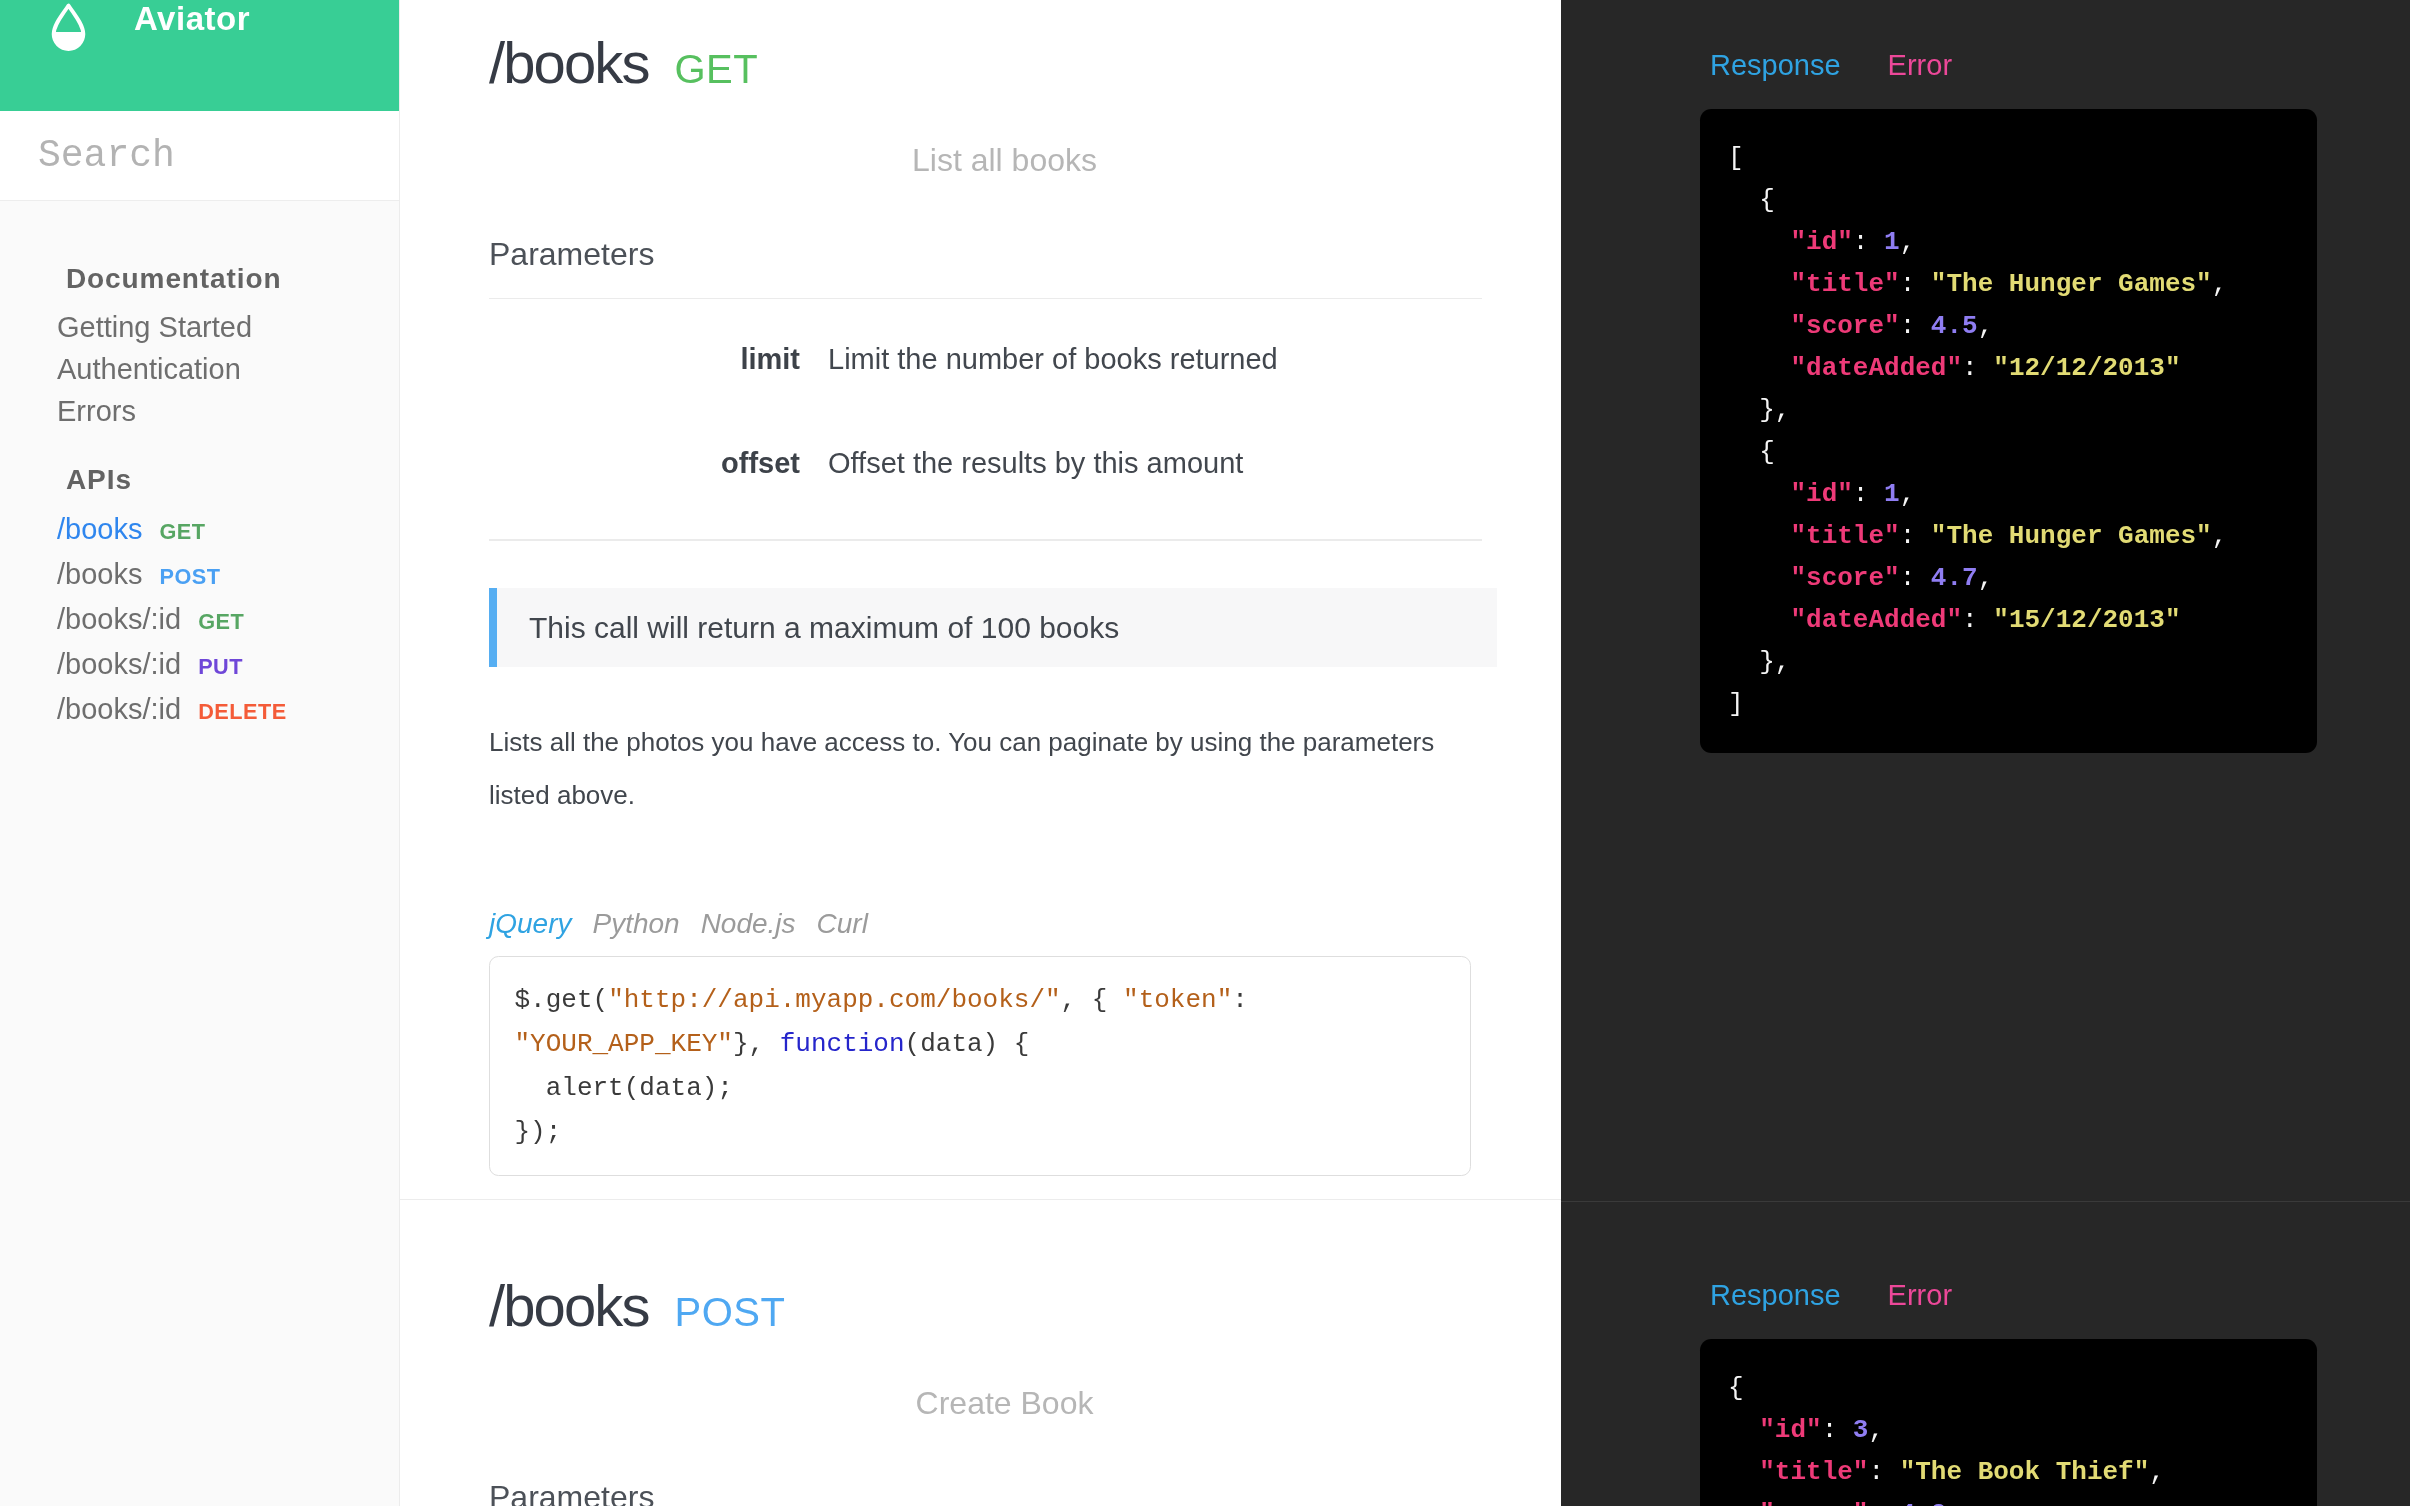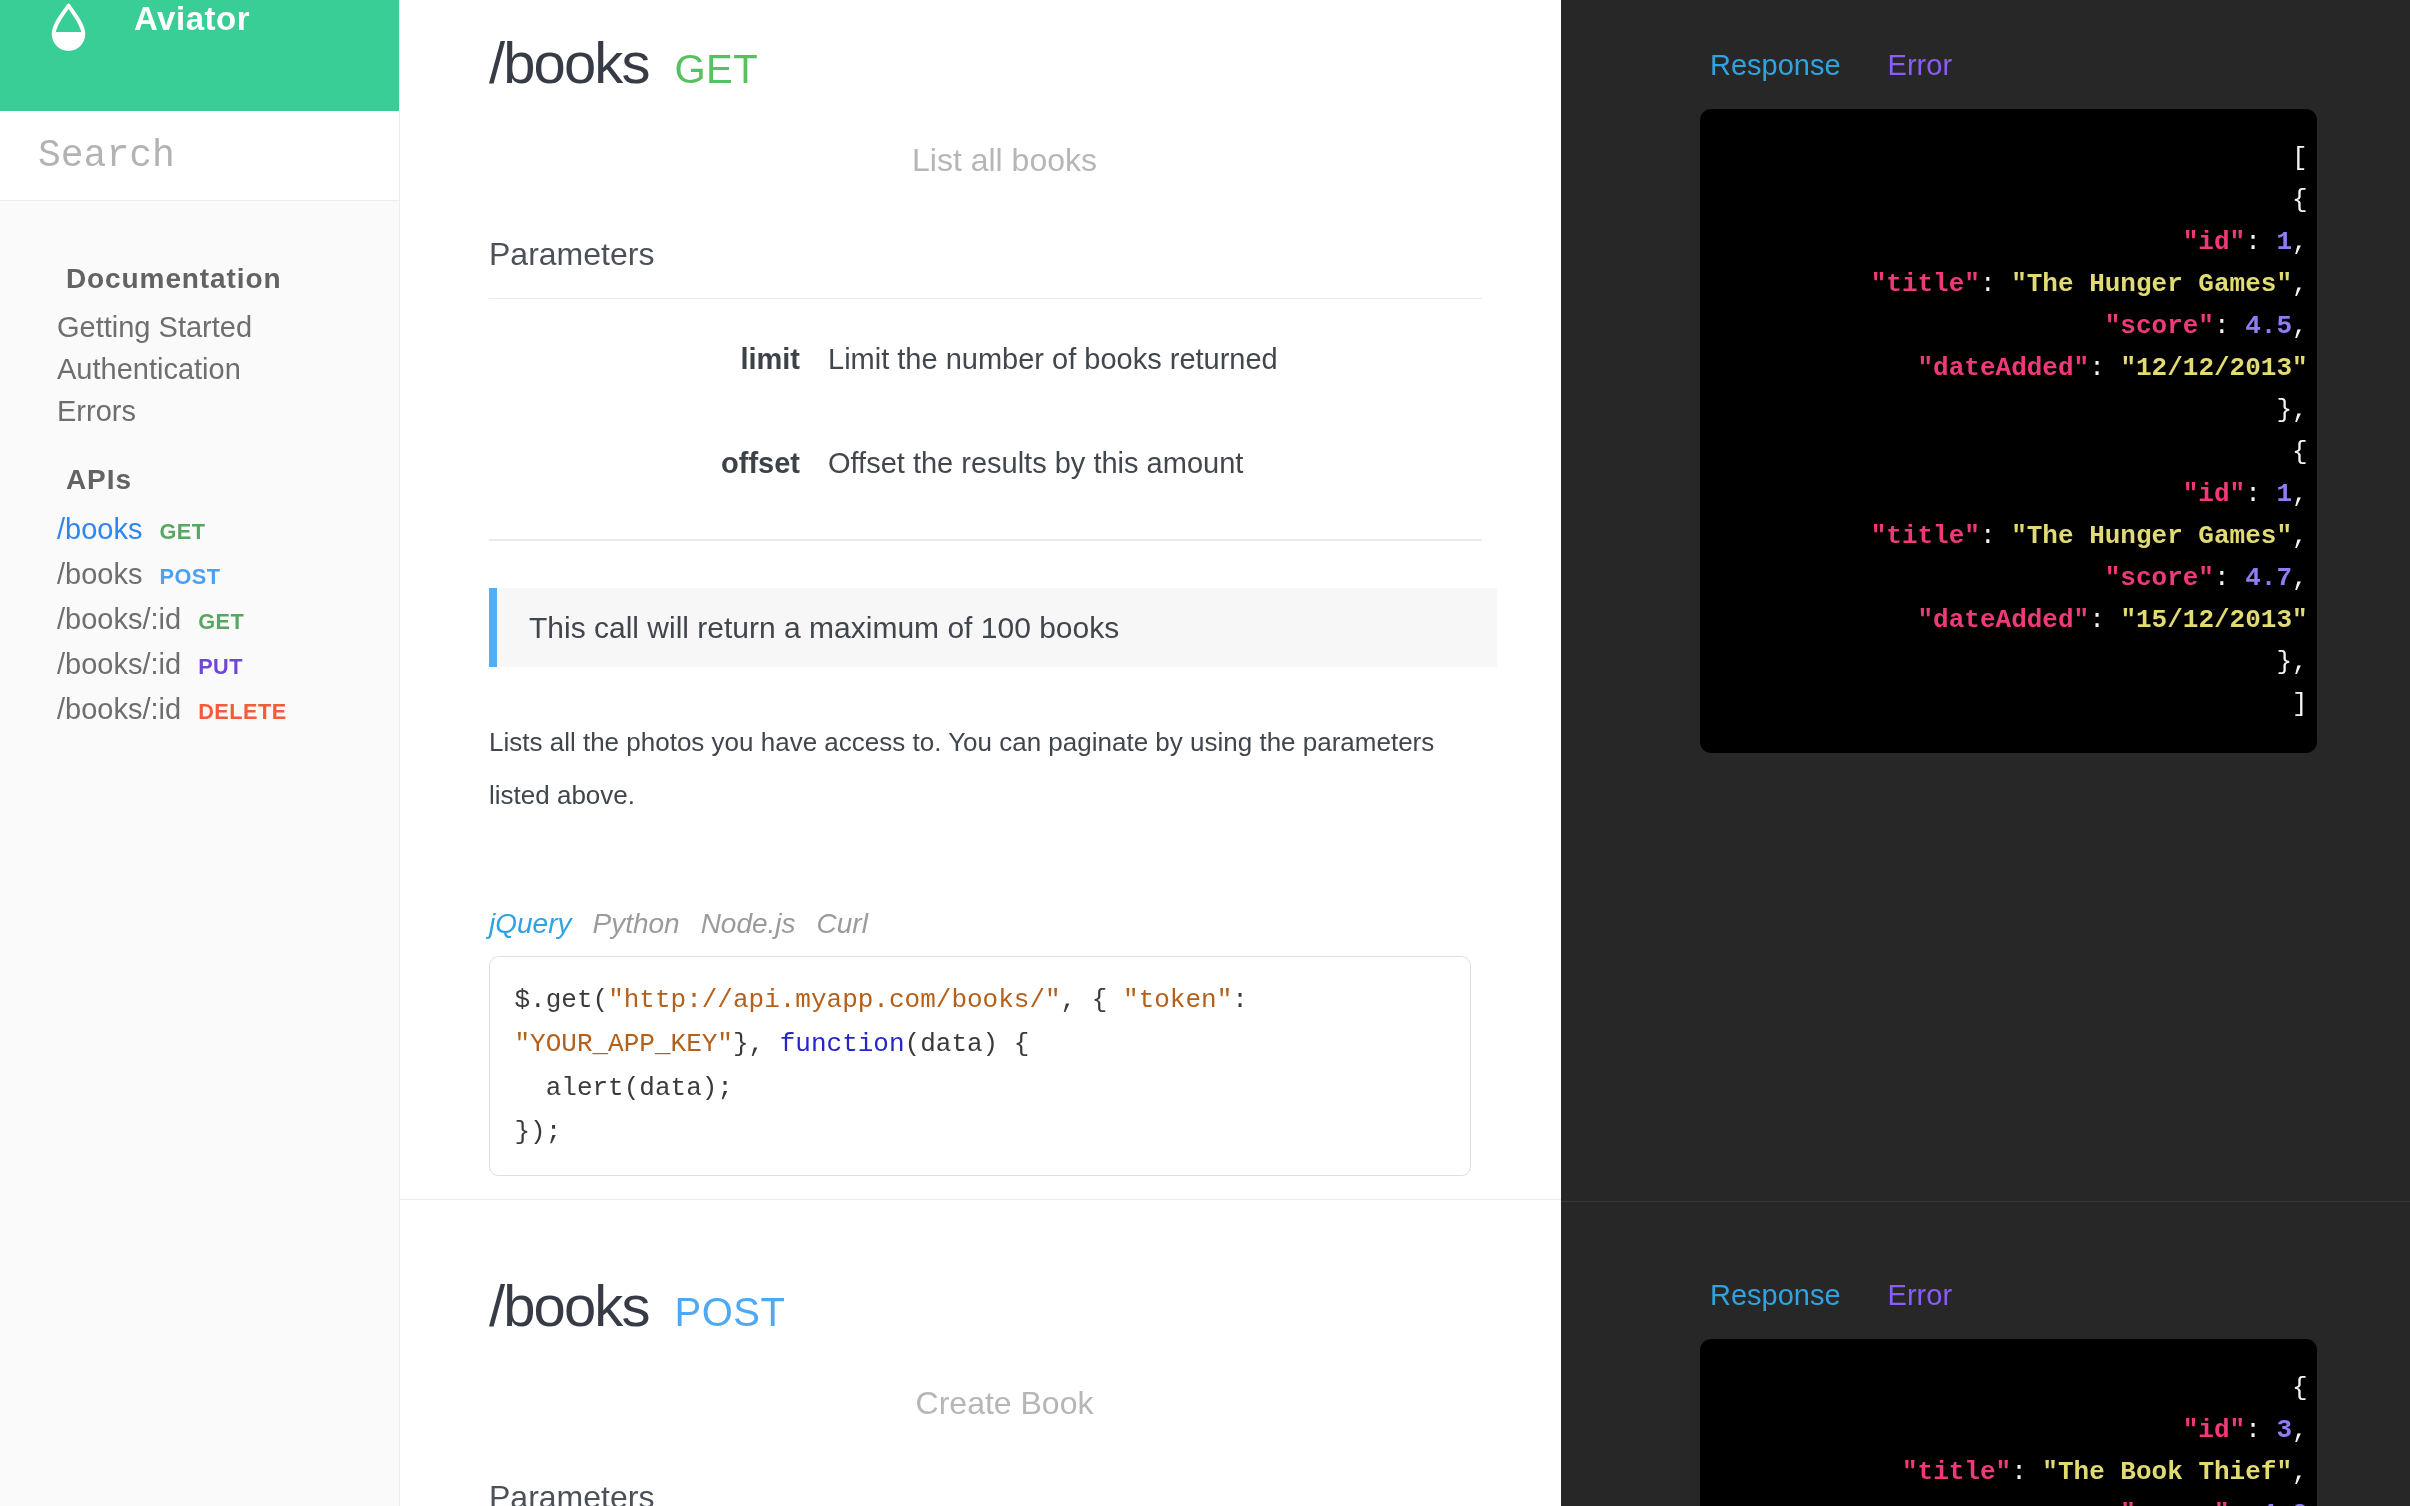--- a/index.html
+++ b/index.html
@@ -115,26 +115,25 @@
     font-size: 26px; line-height: 44px; white-space: pre;
   }
   .code-light .tok-plain { color: #3a3a3a; }
   .code-light .tok-string { color: #b4601a; }
   .code-light .tok-keyword { color: #2525cb; }
 
   
   .responses {
     flex: 0 0 850px; width: 850px; height: 100%;
     background: #272727;
-    text-align: right;
   }
   .resp-section.first { height: 1202px; border-bottom: 1.9px solid #3a3a3a; padding-top: 47px; }
   .resp-section.second { padding-top: 75px; }
   .resp-tabs { display: flex; gap: 47px; margin-left: 149px; }
-  .resp-tab { font-size: 29px; color: #8b5cf6; line-height: 36px; cursor: pointer; }
+  .resp-tab { font-size: 29px; color: #ec4899; line-height: 36px; cursor: pointer; }
   .resp-tab.active { color: #2fa3e2; }
   .json-box {
     margin: 26px 94px 0 139px;
     background: #000000; border-radius: 11.3px;
     padding: 28px 9.4px 28px 28px;
   }
   .json-box .code-line { font-size: 26px; line-height: 42px; }
   .code-dark .tok-punct { color: #f5f5f5; }
   .code-dark .tok-key { color: #ee3a78; font-weight: 700; }
   .code-dark .tok-number { color: #8f7df2; font-weight: 700; }

